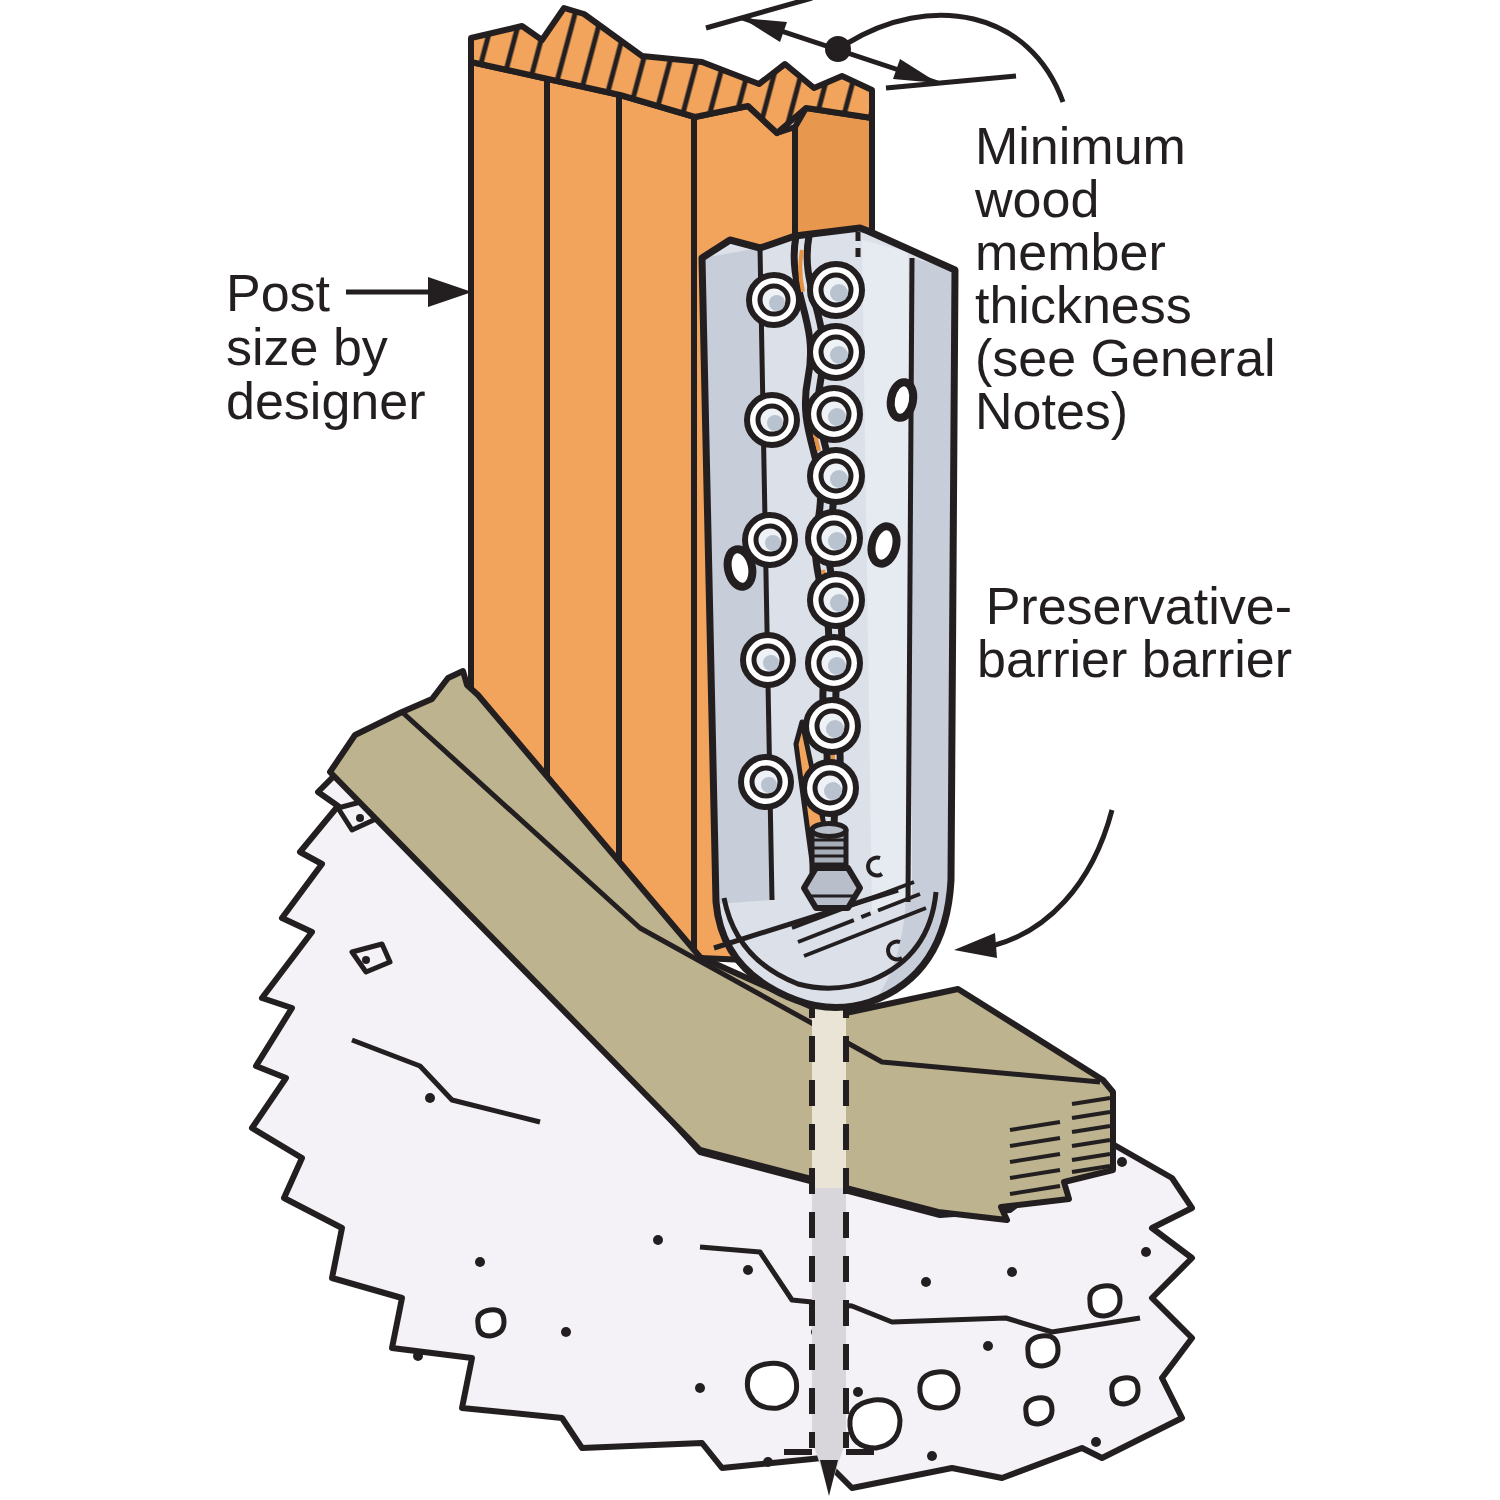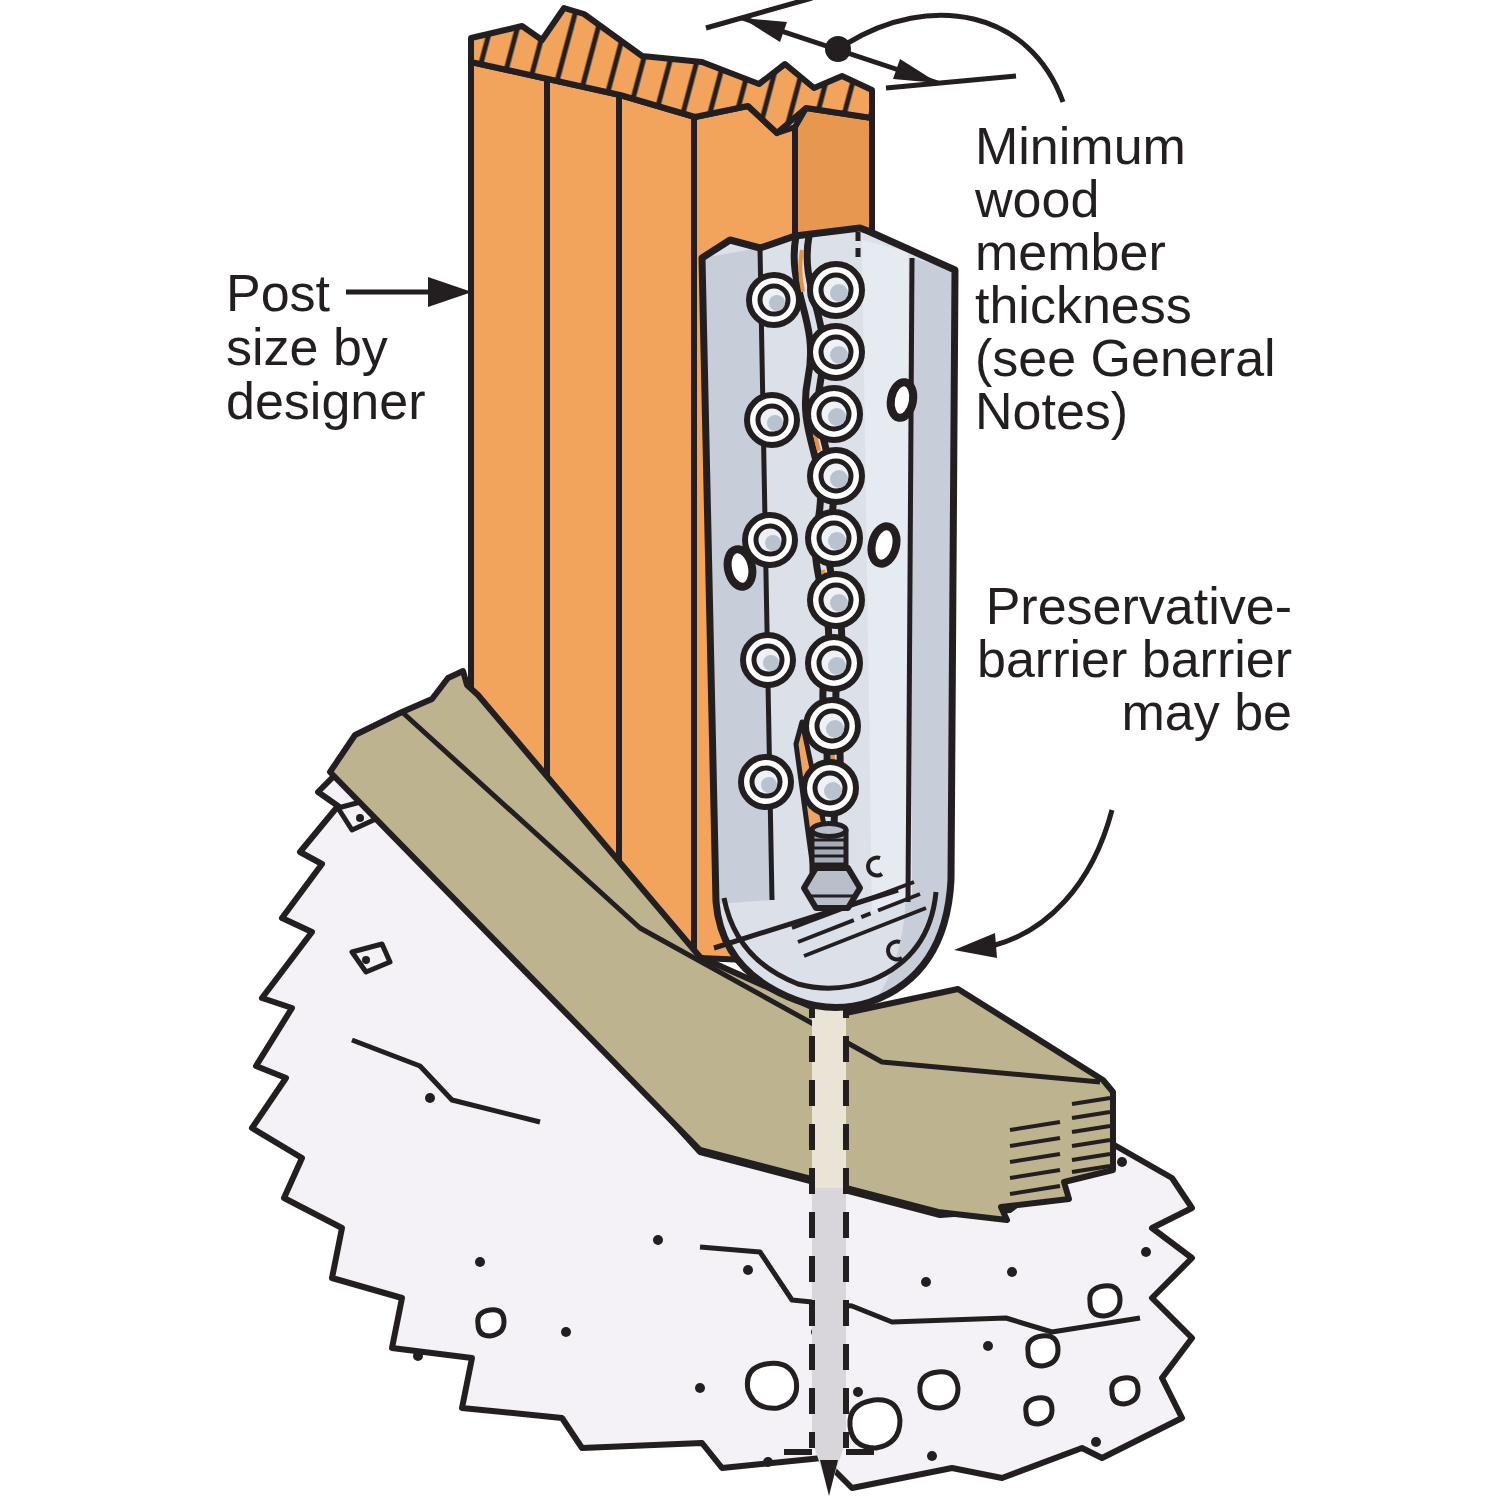--- a/index.html
+++ b/index.html
@@ -270,16 +270,15 @@
   <span>wood</span>
   <span>member</span>
   <span>thickness</span>
   <span>(see General</span>
   <span>Notes)</span>
 </div>
 
 <div class="lbl lbl-pres">
   <span>Preservative-</span>
   <span>barrier barrier</span>
-  <span>may be</span>
 </div>
 
 </div>
 
 </body></html>

